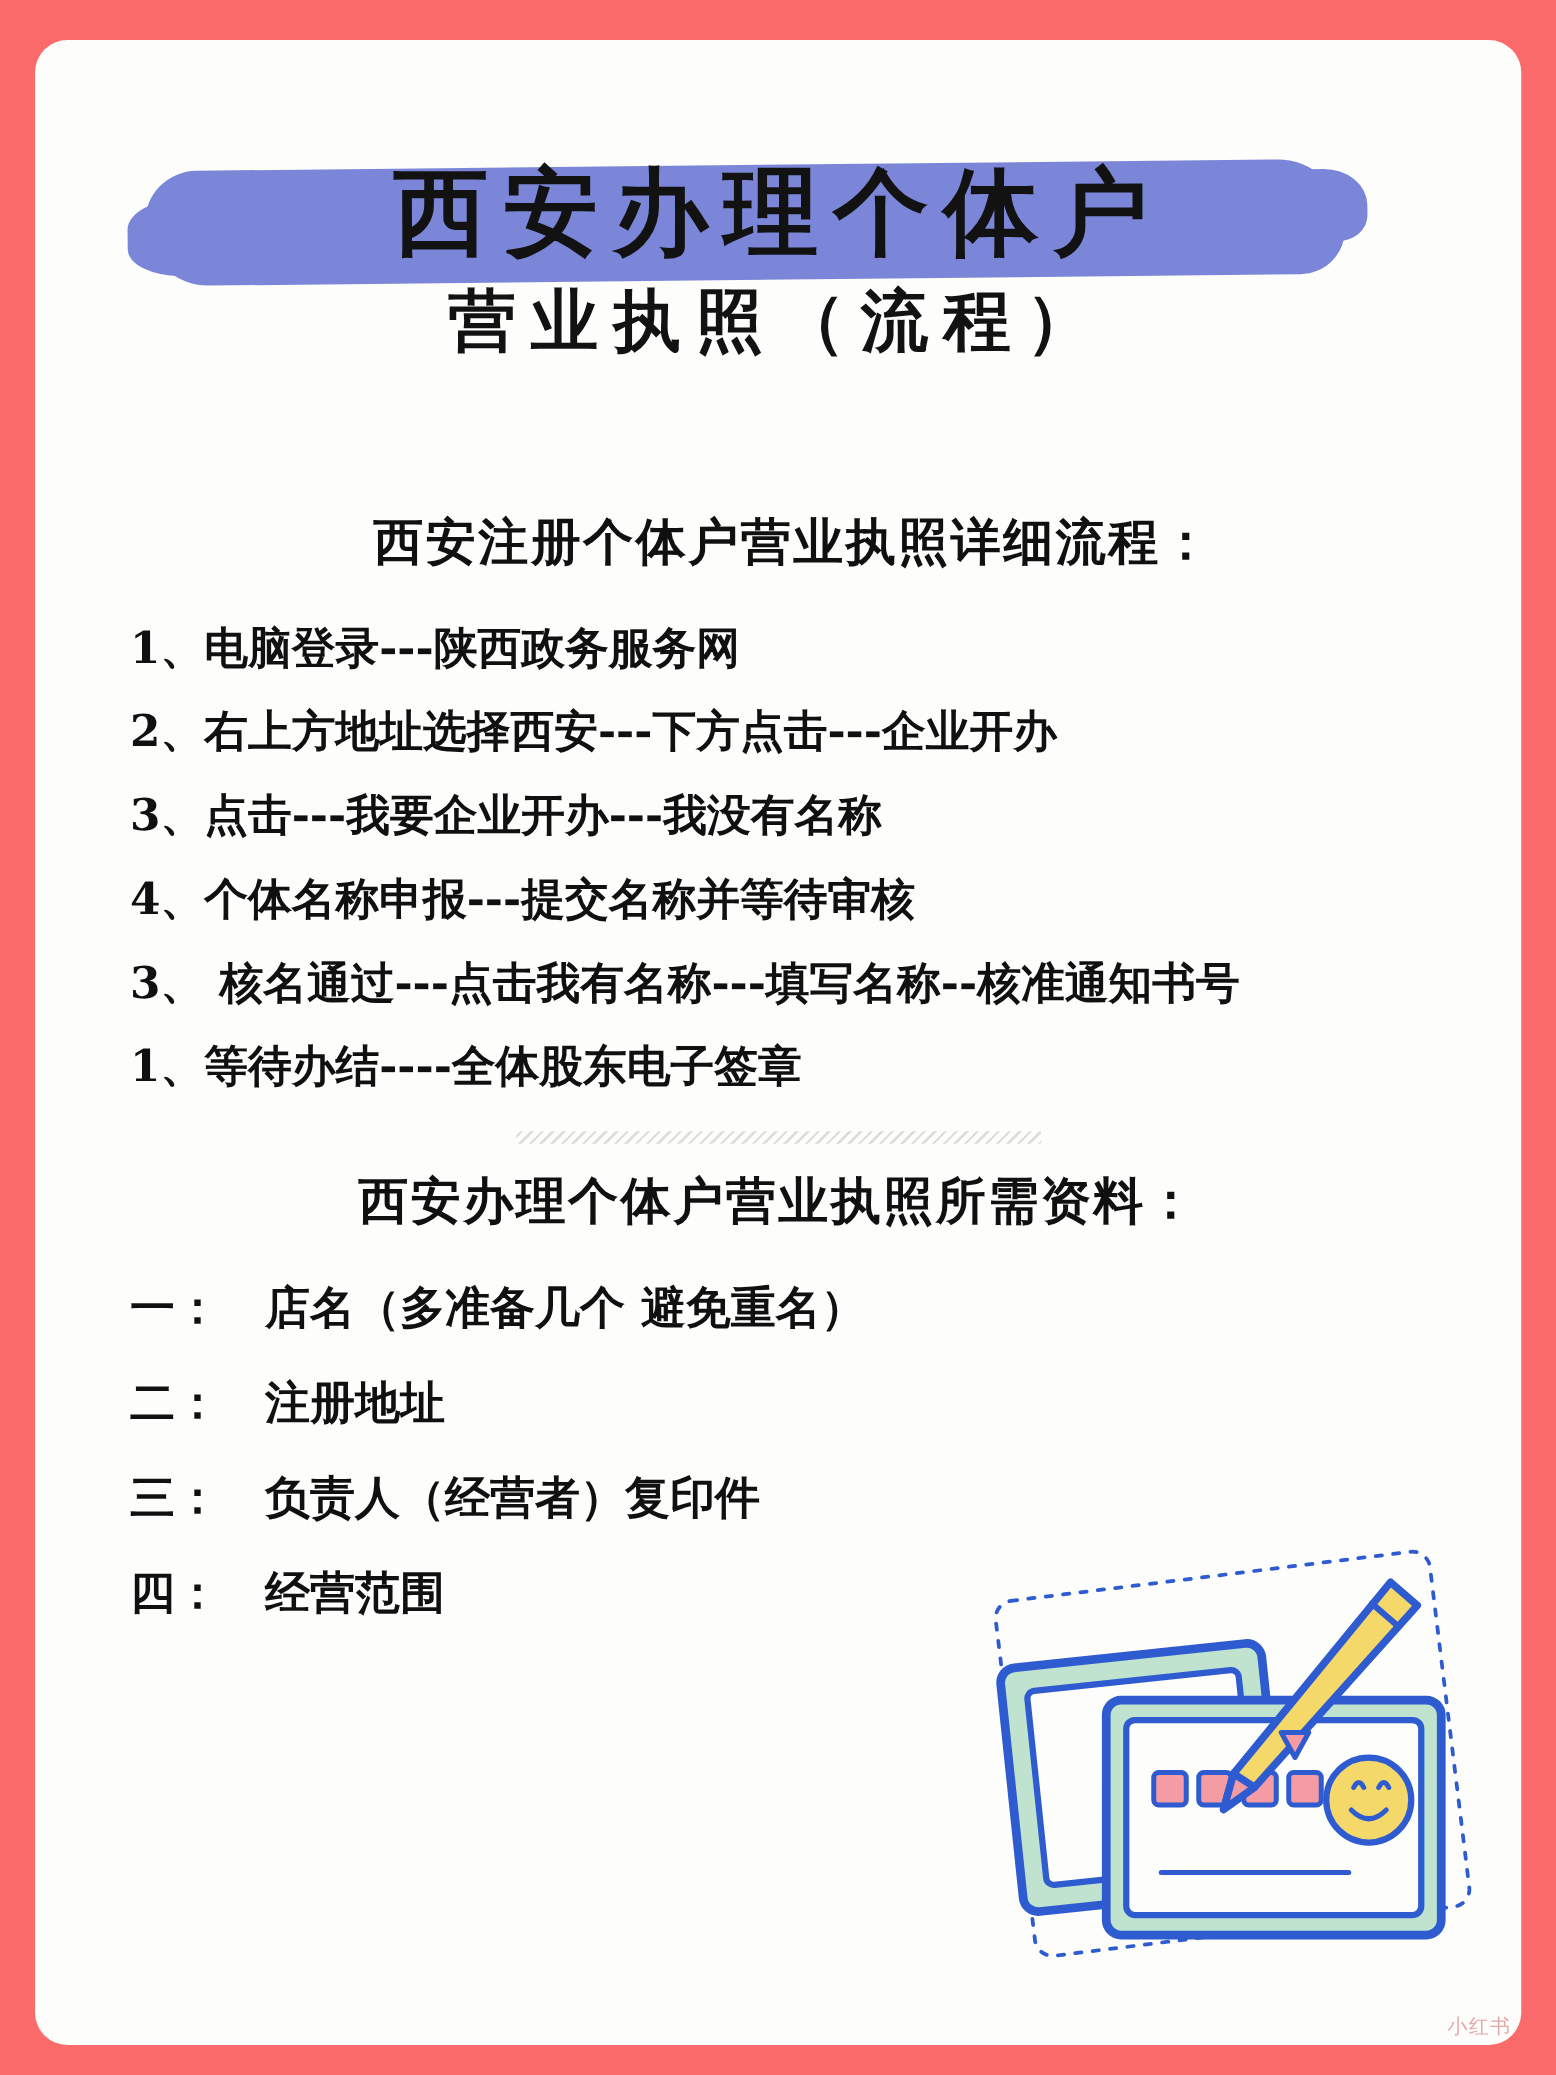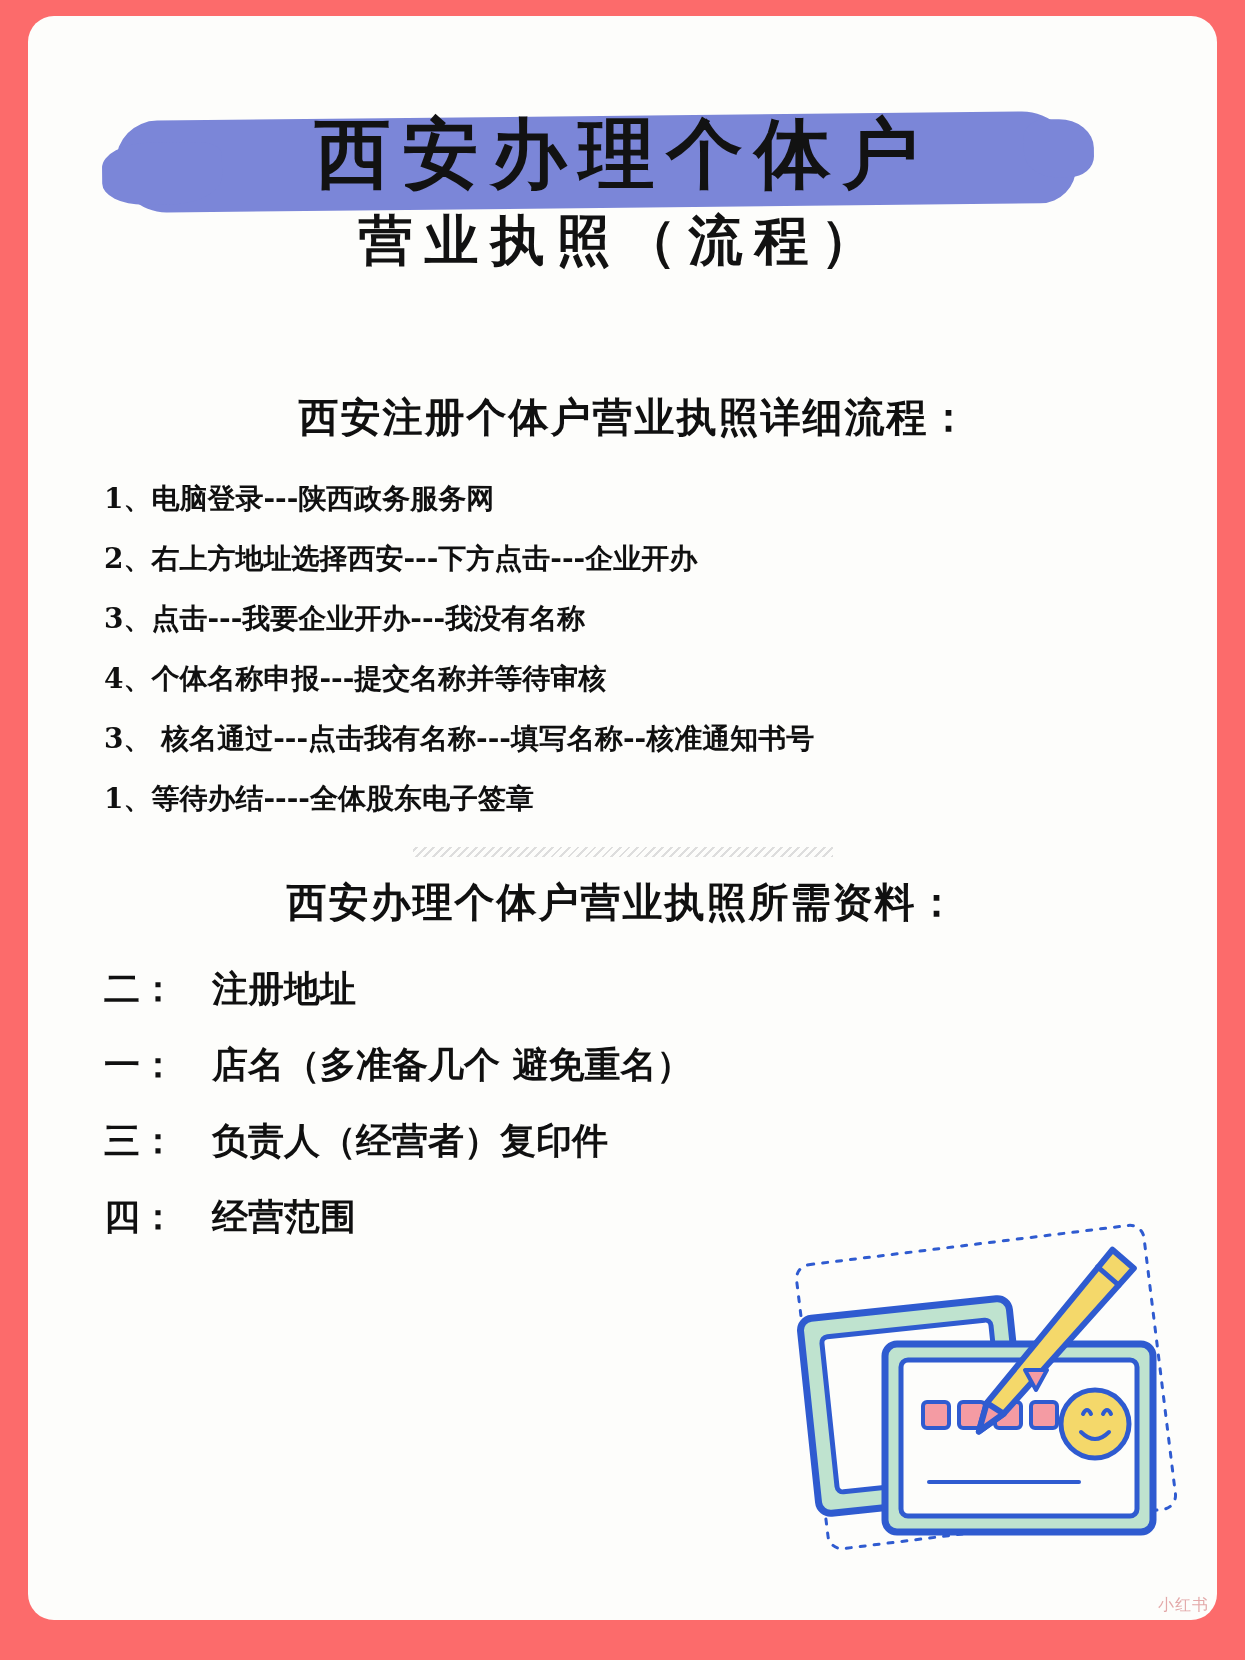--- a/index.html
+++ b/index.html
@@ -9,21 +9,21 @@
   body {
     width: 1245px;
     height: 1660px;
     background: #fc6b6b;
     font-family: "Liberation Serif", "DejaVu Serif", serif;
     overflow: hidden;
   }
   .poster {
     position: absolute;
     left: 28px;
-    top: 16px;
+    top: 32px;
     width: 1189px;
     height: 1604px;
     background: #fdfdfb;
     border-radius: 26px;
     overflow: hidden;
   }
 
   
   .title-wrap {
     position: relative;
@@ -92,21 +92,21 @@
 
   
   .steps {
     margin: 40px 0 0 0;
     padding: 0 0 0 76px;
     list-style: none;
   }
   .steps li {
     font-family: "DejaVu Serif", "Liberation Serif", serif;
     font-weight: 700;
-    font-size: 28px;
+    font-size: 35px;
     color: #101010;
     line-height: 1.0;
     margin-bottom: 32px;
     white-space: nowrap;
   }
 
   
   .divider {
     margin: 34px auto 0 auto;
     width: 420px;
@@ -177,24 +177,24 @@
     <li>3、 核名通过---点击我有名称---填写名称--核准通知书号</li>
     <li>1、等待办结----全体股东电子签章</li>
   </ul>
 
   <div class="divider"></div>
 
   <div class="section-heading second">西安办理个体户营业执照所需资料：</div>
 
   <ul class="materials">
     <li>
+      <span class="idx">一：</span><span>店名（多准备几个 避免重名）</span>
+    </li>
+    <li>
       <span class="idx">二：</span><span>注册地址</span>
-    </li>
-    <li>
-      <span class="idx">一：</span><span>店名（多准备几个 避免重名）</span>
     </li>
     <li>
       <span class="idx">三：</span><span>负责人（经营者）复印件</span>
     </li>
     <li>
       <span class="idx">四：</span><span>经营范围</span>
     </li>
   </ul>
 
   <div class="illus">

